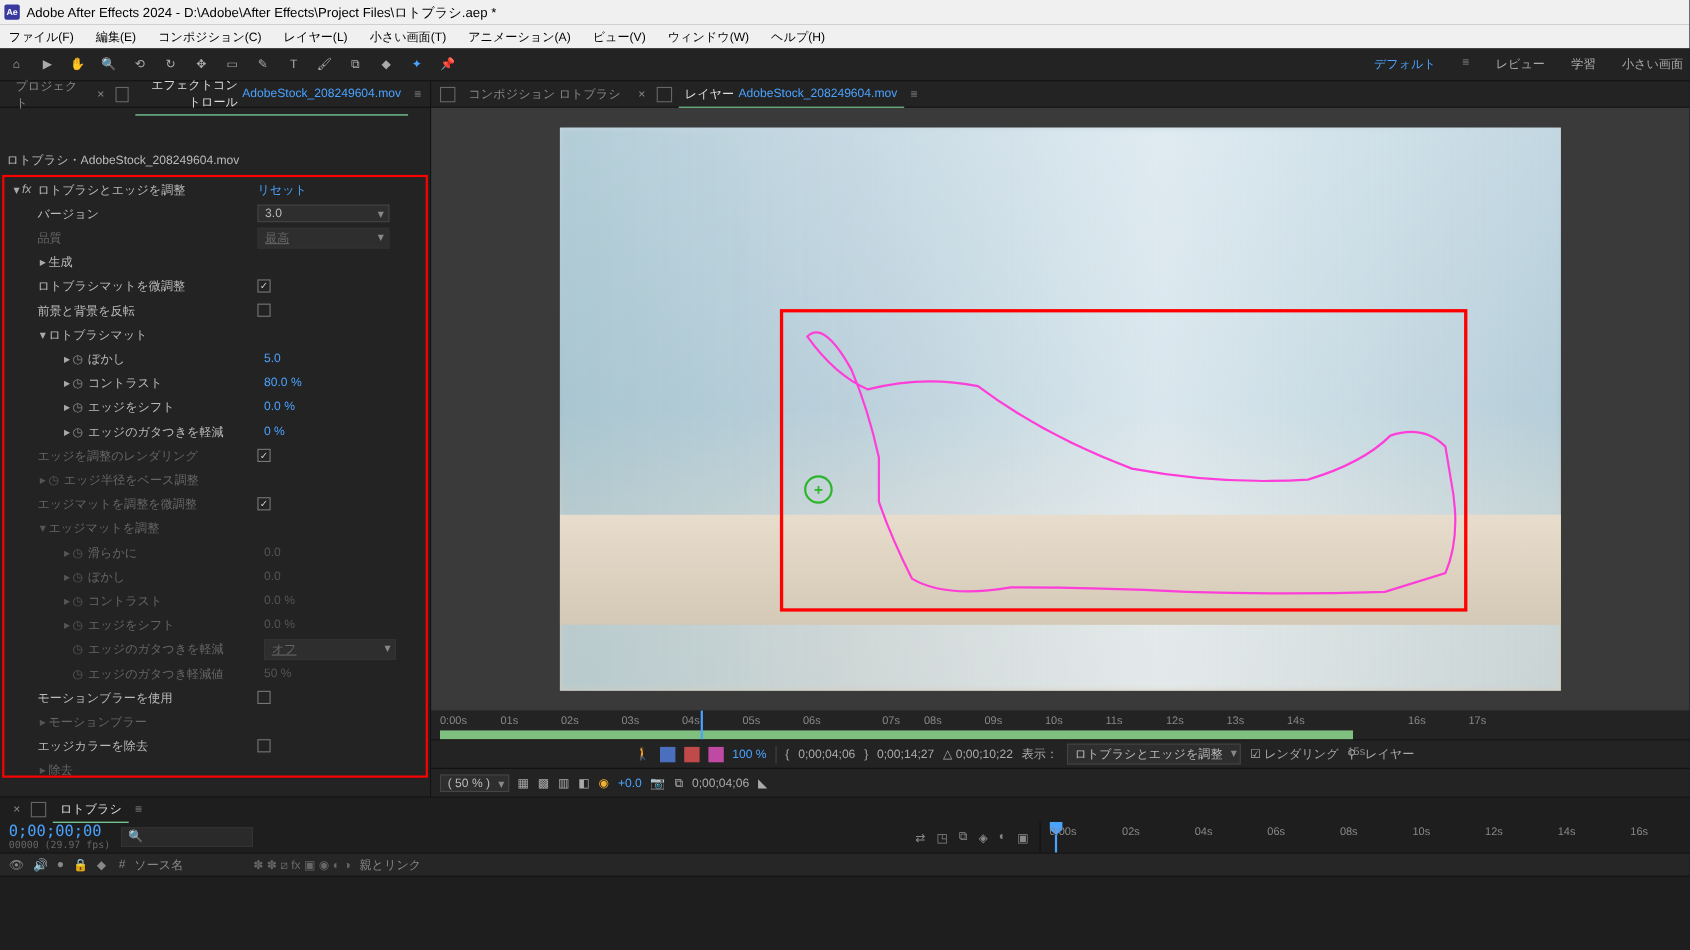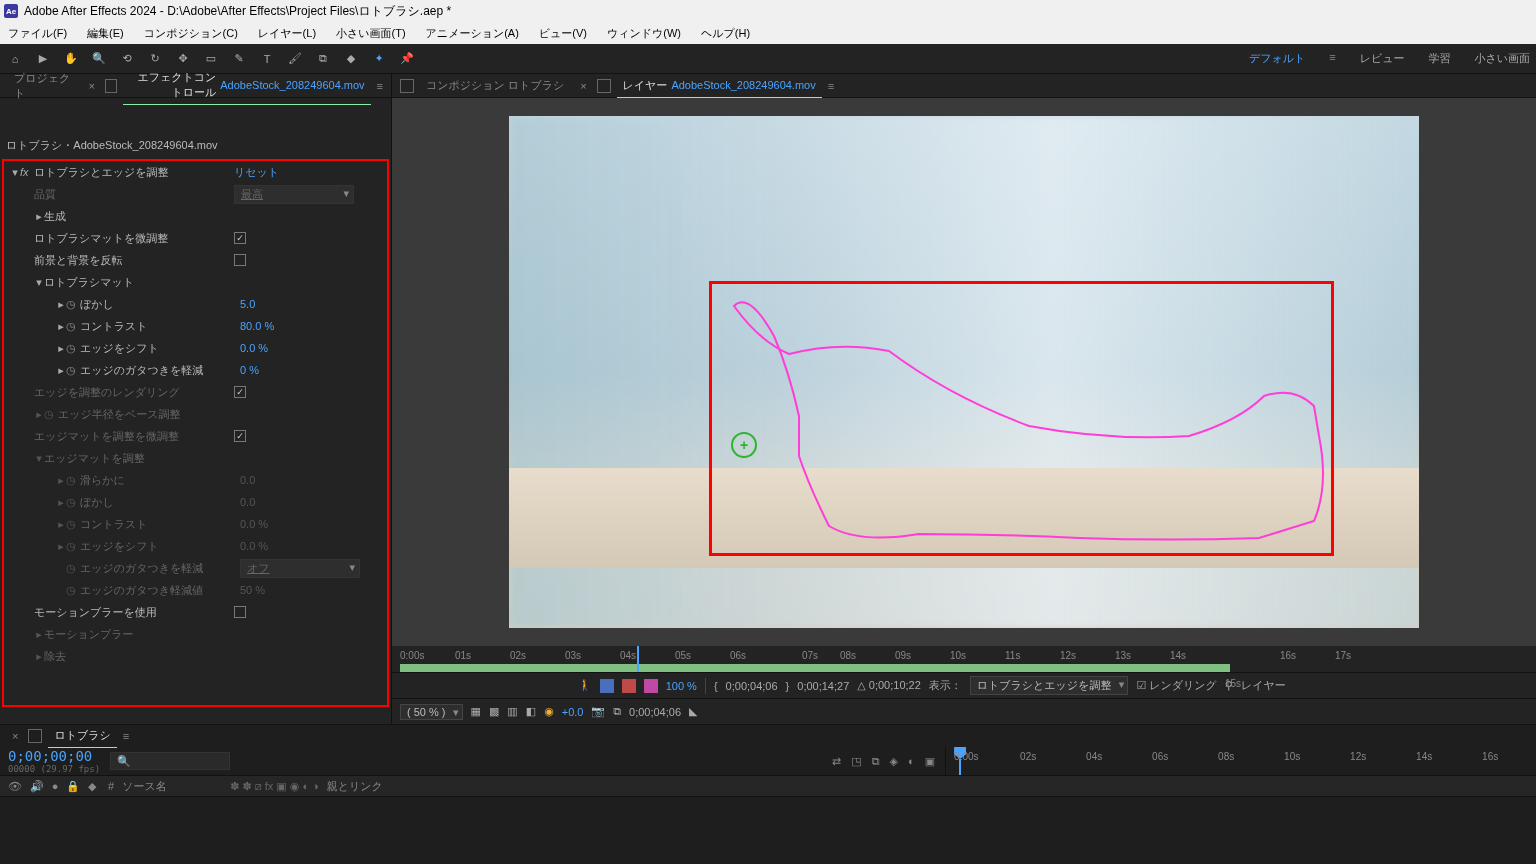--- a/index.html
+++ b/index.html
@@ -159,20 +159,24 @@
     <div class="ec-header">ロトブラシ・AdobeStock_208249604.mov</div>
 
     <div class="ec-redbox">
       <div class="ec-row">
         <span class="twirl">▾</span>
         <span class="fx">fx</span>
         <span class="label">ロトブラシとエッジを調整</span>
         <span class="reset">リセット</span>
       </div>
       <div class="ec-row indent1">
+        <span class="label">バージョン</span>
+        <span class="dropdown">3.0</span>
+      </div>
+      <div class="ec-row indent1">
         <span class="label dim">品質</span>
         <span class="dropdown dim">最高</span>
       </div>
       <div class="ec-row indent1">
         <span class="twirl">▸</span>
         <span class="label">生成</span>
       </div>
       <div class="ec-row indent1">
         <span class="label">ロトブラシマットを微調整</span>
         <span class="checkbox checked"></span>
@@ -262,20 +266,24 @@
         <span class="label dim" style="flex-basis:160px">エッジのガタつき軽減値</span>
         <span class="val dim">50 %</span>
       </div>
       <div class="ec-row indent1">
         <span class="label">モーションブラーを使用</span>
         <span class="checkbox"></span>
       </div>
       <div class="ec-row indent1">
         <span class="twirl" style="color:#555">▸</span>
         <span class="label dim">モーションブラー</span>
+      </div>
+      <div class="ec-row indent1">
+        <span class="label">エッジカラーを除去</span>
+        <span class="checkbox"></span>
       </div>
       <div class="ec-row indent1">
         <span class="twirl" style="color:#555">▸</span>
         <span class="label dim">除去</span>
       </div>
     </div>
   </div>
 
   <div class="right-panel">
     <div class="viewer-tabs">

